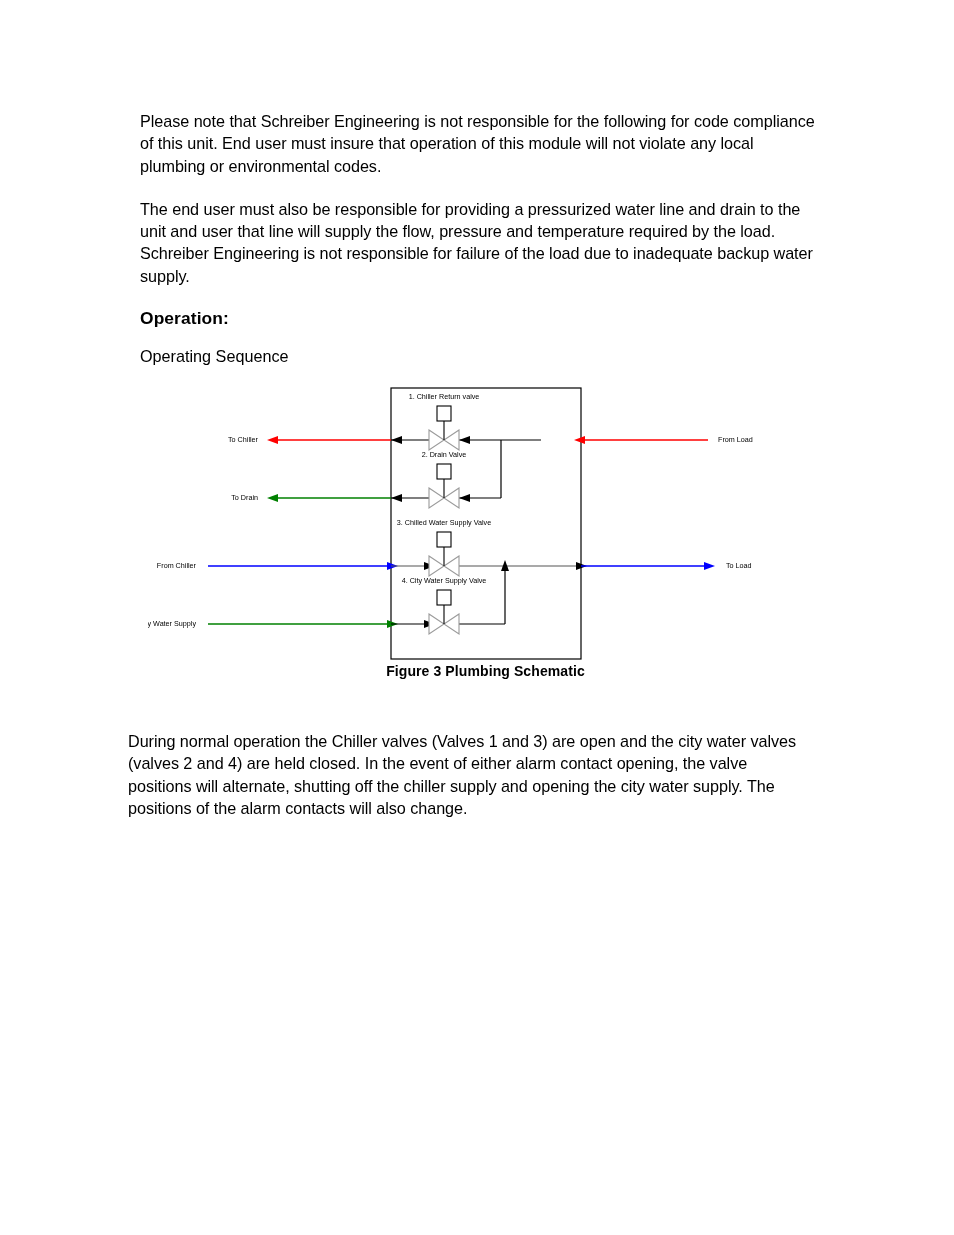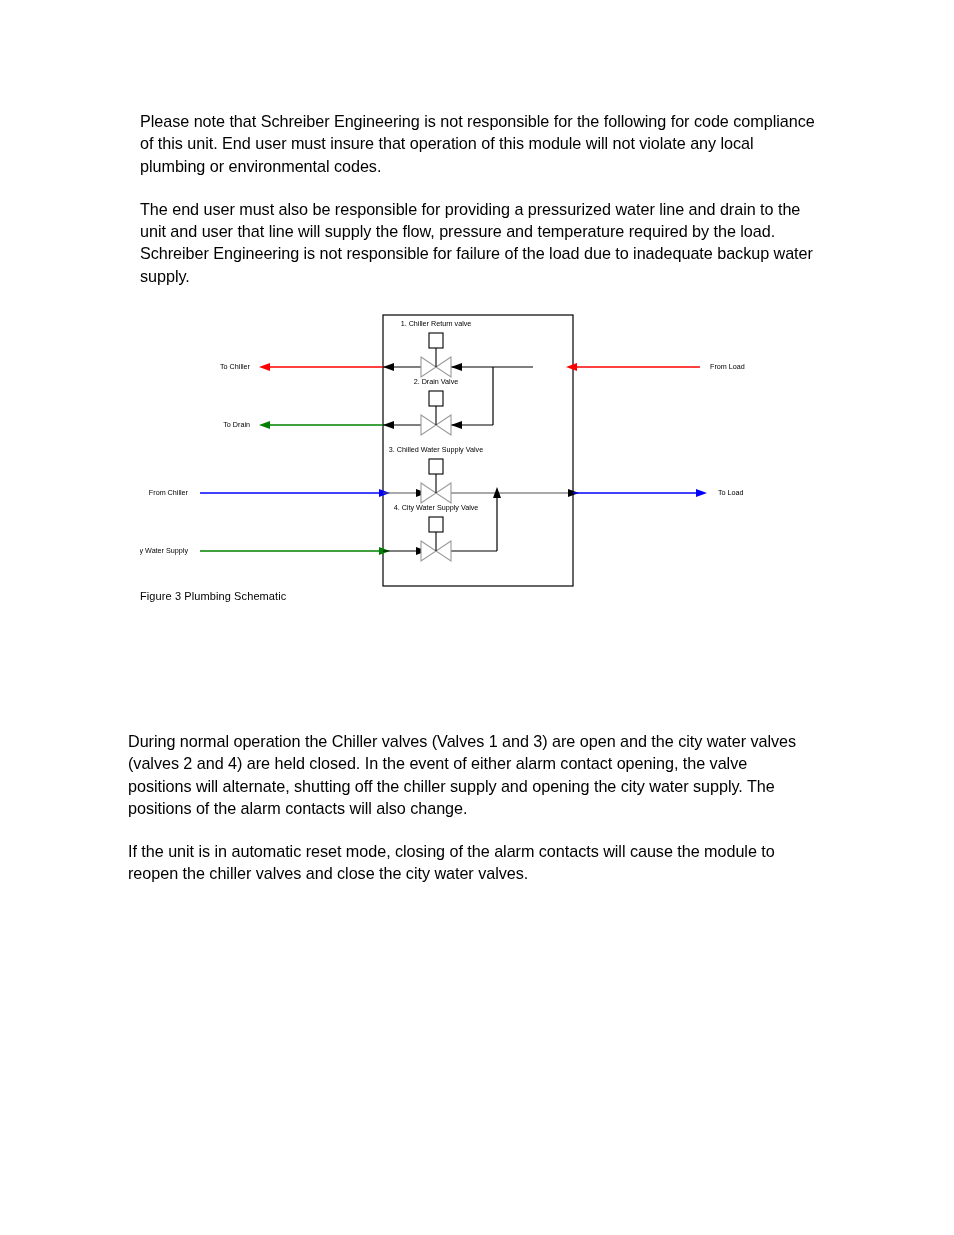--- a/index.html
+++ b/index.html
@@ -49,37 +49,37 @@
     font-size: 16.2px;
     line-height: 22px;
     margin: 0 0 14px 0;
   }
 
   
   .figure-wrap {
     position: relative;
     width: 675px;
     height: 300px;
-    margin: 0;
+    margin: 8px;
   }
 
   .figure-svg {
     position: absolute;
     left: 0;
     top: 0;
   }
 
   .fig-caption {
     position: absolute;
     left: 0;
     top: 282px;
     width: 675px;
-    text-align: left;
-    font-size: 11px;
-    font-weight: normal;
+    text-align: center;
+    font-size: 14px;
+    font-weight: bold;
     letter-spacing: 0.1px;
   }
 
   .after-figure {
     position: absolute;
     left: 128px;
     top: 730px;
     width: 680px;
   }
 
@@ -98,21 +98,23 @@
 <body>
 
 <div class="page">
 
   <div class="content">
 
     <p class="body-para">Please note that Schreiber Engineering is not responsible for the following for code compliance of this unit. End user must insure that operation of this module will not violate any local plumbing or environmental codes.</p>
 
     <p class="body-para">The end user must also be responsible for providing a pressurized water line and drain to the unit and user that line will supply the flow, pressure and temperature required by the load. Schreiber Engineering is not responsible for failure of the load due to inadequate backup water supply.</p>
 
-
+    <h2 class="section-heading">Operation:</h2>
+
+    <p class="subtitle">Operating Sequence</p>
 
     <div class="figure-wrap">
 
       <svg class="figure-svg" width="675" height="282" viewBox="0 0 675 282">
 
         <rect x="243" y="7" width="190" height="271" fill="none" stroke="#000000" stroke-width="1.2"></rect>
 
         <line x1="126" y1="59" x2="243" y2="59" stroke="#FF0000" stroke-width="1.3"></line>
         <polygon points="119,59 130,55 130,63" fill="#FF0000"></polygon>
 
@@ -196,16 +198,15 @@
 
       </svg>
 
       <div class="fig-caption">Figure 3 Plumbing Schematic</div>
     </div>
 
   </div>
 
   <div class="after-figure">
     <p class="body-para">During normal operation the Chiller valves (Valves 1 and 3) are open and the city water valves (valves 2 and 4) are held closed. In the event of either alarm contact opening, the valve positions will alternate, shutting off the chiller supply and opening the city water supply. The positions of the alarm contacts will also change.</p>
-    <p class="body-para">If the unit is in automatic reset mode, closing of the alarm contacts will cause the module to reopen the chiller valves and close the city water valves.</p>
   </div>
 
 </div>
 
 </body></html>

